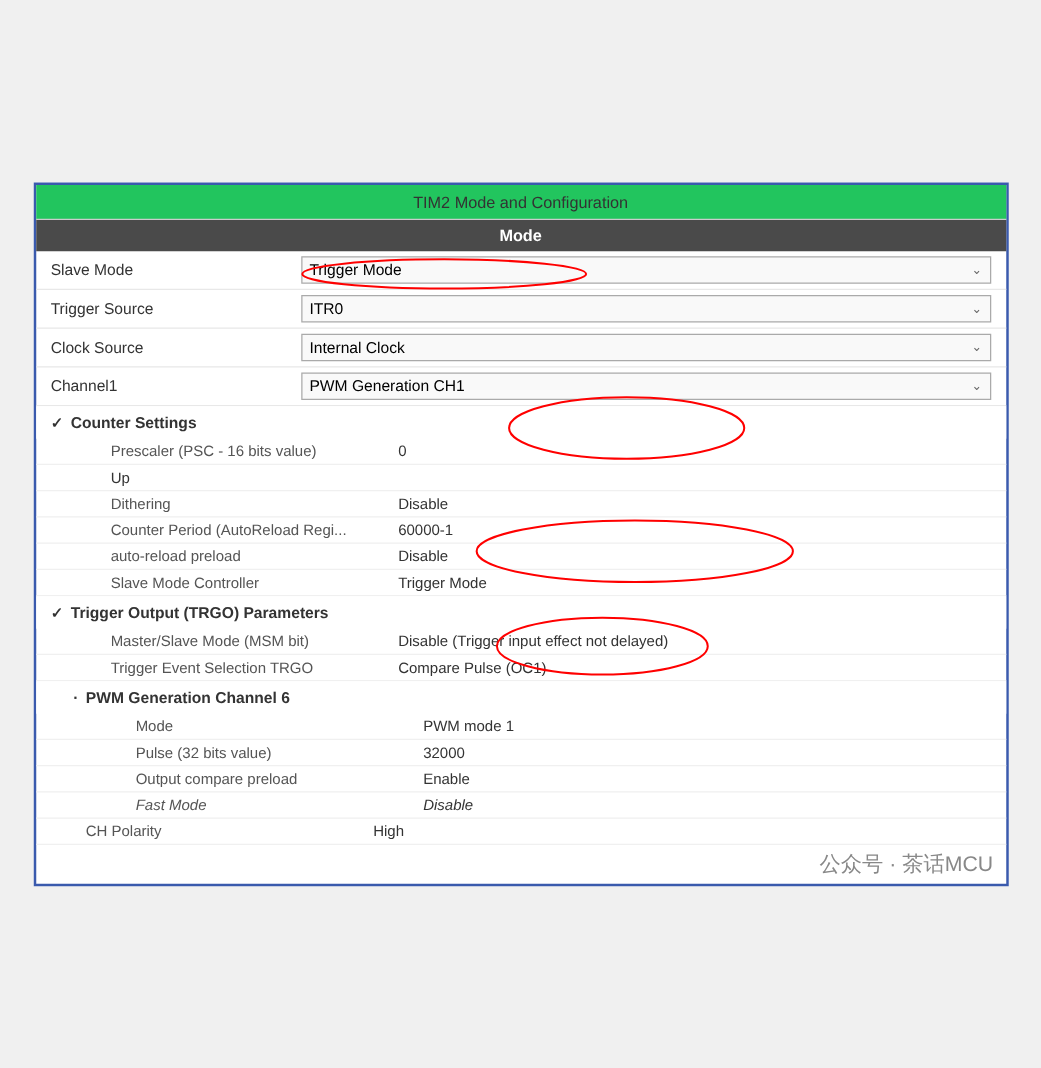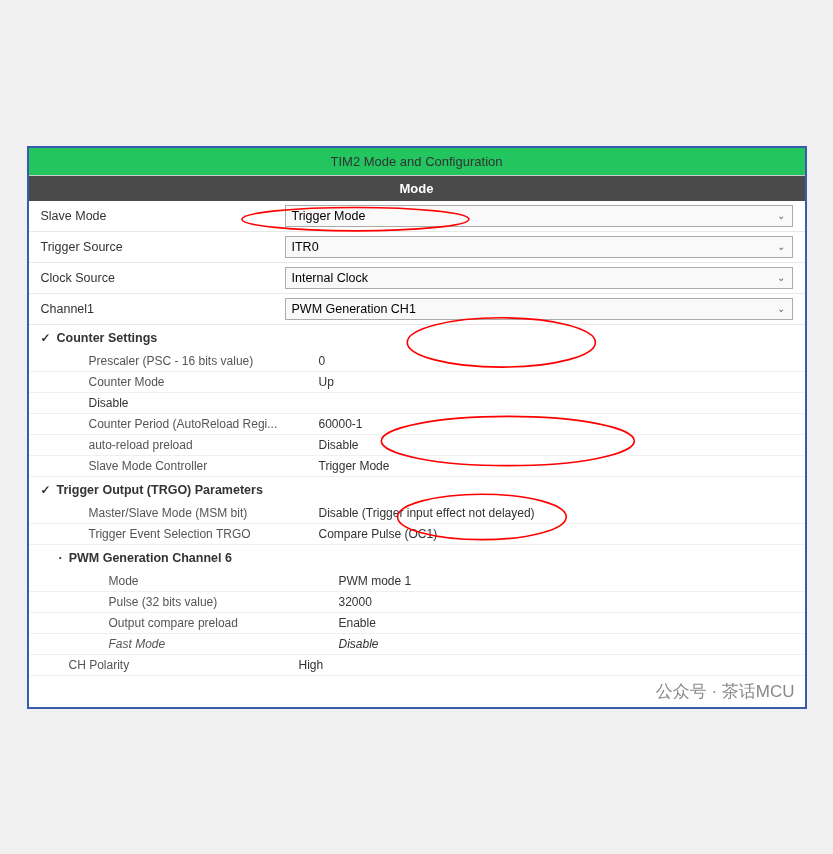--- a/index.html
+++ b/index.html
@@ -31,21 +31,20 @@
       text-align: center;
       padding: 5px 0;
       font-size: 13px;
       font-weight: bold;
     }
     .form-row {
       display: flex;
       align-items: center;
       padding: 4px 12px;
       border-bottom: 1px solid #e8e8e8;
-      gap: 44px;
     }
     .form-label {
       width: 200px;
       color: #333;
       font-size: 12.5px;
       flex-shrink: 0;
     }
     .form-control {
       flex: 1;
       border: 1px solid #aaa;
@@ -152,24 +151,24 @@
     <div class="group-header">
       <span class="check-mark">✓</span>
       <span>Counter Settings</span>
     </div>
 
     <div class="sub-row">
       <div class="sub-label">Prescaler (PSC - 16 bits value)</div>
       <div class="sub-value">0</div>
     </div>
     <div class="sub-row">
-      <div class="sub-label">Counter Mode</div>
       <div class="sub-value">Up</div>
     </div>
     <div class="sub-row">
+      <div class="sub-label">Dithering</div>
       <div class="sub-value">Disable</div>
     </div>
     <div class="sub-row">
       <div class="sub-label">Counter Period (AutoReload Regi...</div>
       <div class="sub-value">60000-1</div>
     </div>
     <div class="sub-row">
       <div class="sub-label">auto-reload preload</div>
       <div class="sub-value">Disable</div>
     </div>

